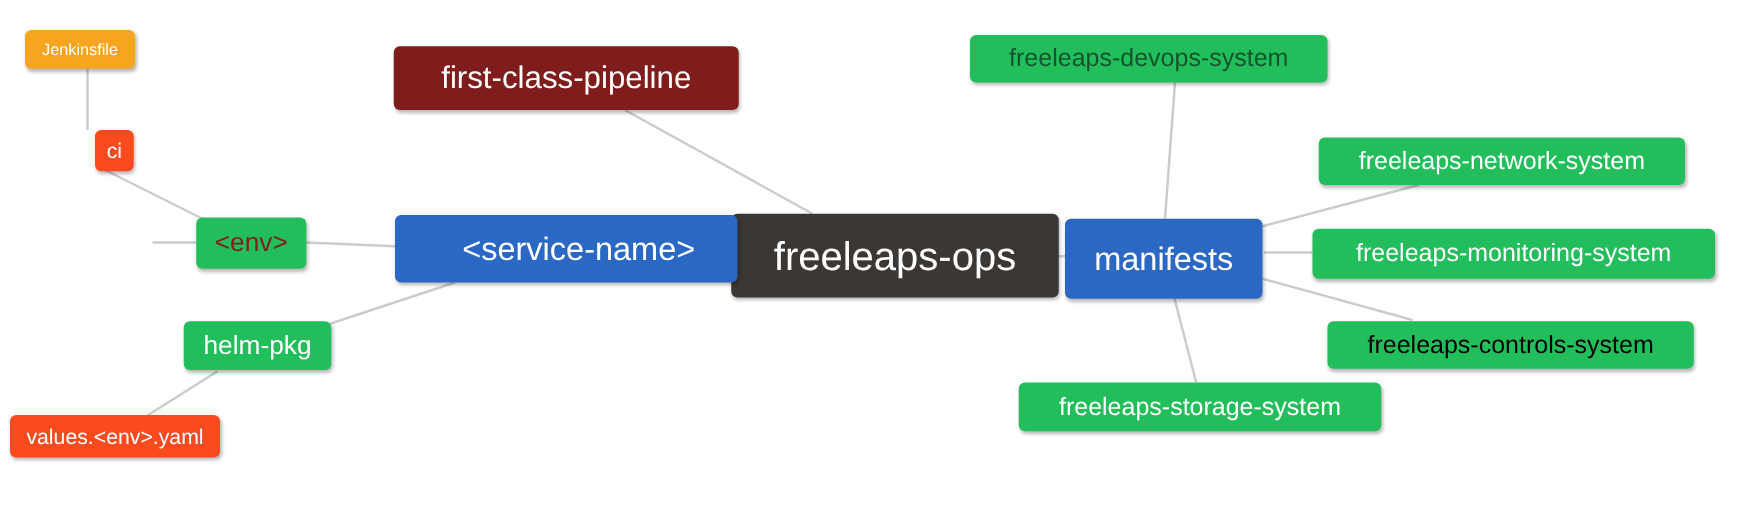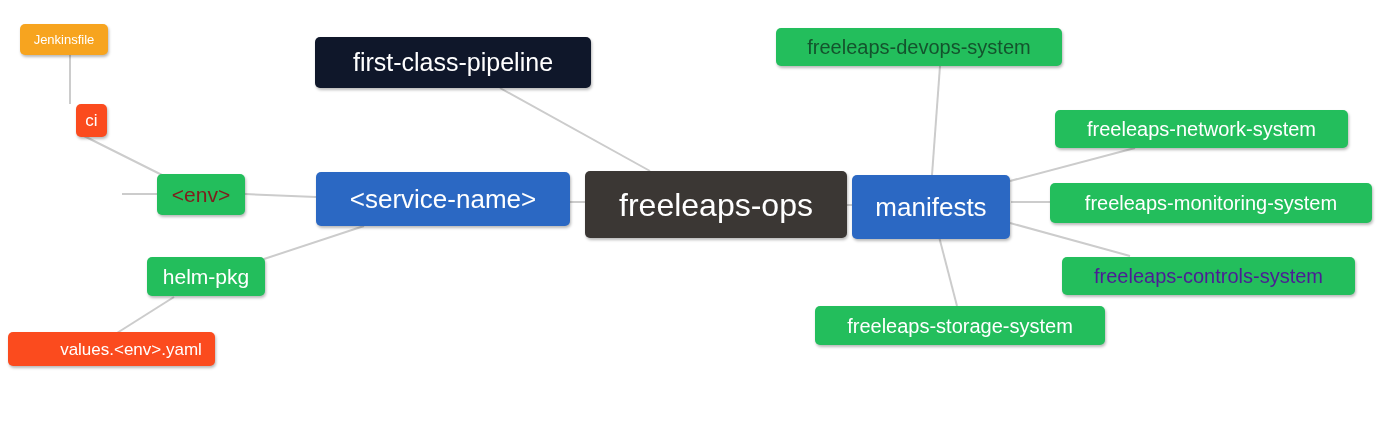--- a/index.html
+++ b/index.html
@@ -58,27 +58,27 @@
       <line x1="570" y1="202" x2="585" y2="202" stroke="#cccccc" stroke-width="2"></line>
       <line x1="847" y1="205" x2="852" y2="205" stroke="#cccccc" stroke-width="2"></line>
       <line x1="940" y1="66" x2="932" y2="175" stroke="#cccccc" stroke-width="2"></line>
       <line x1="1010" y1="181" x2="1135" y2="148" stroke="#cccccc" stroke-width="2"></line>
       <line x1="1011" y1="202" x2="1050" y2="202" stroke="#cccccc" stroke-width="2"></line>
       <line x1="1010" y1="223" x2="1130" y2="256" stroke="#cccccc" stroke-width="2"></line>
       <line x1="936" y1="225" x2="957" y2="306" stroke="#cccccc" stroke-width="2"></line>
     </svg>
   <div class="node-layer" id="node-layer">
       <div class="node" style="left: 585px; top: 171px; width: 262px; height: 67px; font-size: 32px; background: rgb(59, 55, 52); color: rgb(255, 255, 255);">freeleaps-ops</div>
-      <div class="node" style="left: 315px; top: 37px; width: 276px; height: 51px; font-size: 25px; background: #0f172a; color: rgb(255, 255, 255);">first-class-pipeline</div>
-      <div class="node" style="left: 316px; top: 172px; width: 254px; height: 54px; font-size: 26px; background: rgb(43, 104, 195); color: rgb(255, 255, 255);">&lt;service-name&gt;</div>
+      <div class="node" style="left: 315px; top: 37px; width: 276px; height: 51px; font-size: 25px; background: #7f1d1d; color: rgb(255, 255, 255);">first-class-pipeline</div>
+      <div class="node" style="left: 316px; top: 172px; width: 254px; height: 54px; font-size: 26px; background: rgb(43, 104, 195); color: rgb(255, 255, 255); padding-left: 20px;">&lt;service-name&gt;</div>
       <div class="node" style="left: 852px; top: 175px; width: 158px; height: 64px; font-size: 26px; background: rgb(43, 104, 195); color: rgb(255, 255, 255);">manifests</div>
       <div class="node" style="left: 157px; top: 174px; width: 88px; height: 41px; font-size: 21px; background: rgb(35, 190, 92); color: #7f1d1d;">&lt;env&gt;</div>
       <div class="node" style="left: 147px; top: 257px; width: 118px; height: 39px; font-size: 21px; background: rgb(35, 190, 92); color: rgb(255, 255, 255);">helm-pkg</div>
       <div class="node" style="left: 20px; top: 24px; width: 88px; height: 31px; font-size: 13px; background: rgb(247, 164, 31); color: rgb(255, 255, 255);">Jenkinsfile</div>
       <div class="node" style="left: 53px; top: 104px; width: 31px; height: 33px; font-size: 17px; background: rgb(251, 75, 30); color: rgb(255, 255, 255); margin-left: 23px;">ci</div>
-      <div class="node" style="left: 8px; top: 332px; width: 168px; height: 34px; font-size: 17px; background: rgb(251, 75, 30); color: rgb(255, 255, 255); padding-left: 39px;">values.&lt;env&gt;.yaml</div>
+      <div class="node" style="left: 8px; top: 332px; width: 168px; height: 34px; font-size: 17px; background: rgb(251, 75, 30); color: rgb(255, 255, 255);">values.&lt;env&gt;.yaml</div>
       <div class="node" style="left: 776px; top: 28px; width: 286px; height: 38px; font-size: 20px; background: rgb(35, 190, 92); color: #14532d;">freeleaps-devops-system</div>
       <div class="node" style="left: 1055px; top: 110px; width: 293px; height: 38px; font-size: 20px; background: rgb(35, 190, 92); color: rgb(255, 255, 255);">freeleaps-network-system</div>
       <div class="node" style="left: 1050px; top: 183px; width: 322px; height: 40px; font-size: 20px; background: rgb(35, 190, 92); color: rgb(255, 255, 255);">freeleaps-monitoring-system</div>
-      <div class="node" style="left: 1062px; top: 257px; width: 293px; height: 38px; font-size: 20px; background: rgb(35, 190, 92); color: #4c1d95;">freeleaps-controls-system</div>
+      <div class="node" style="left: 1062px; top: 257px; width: 293px; height: 38px; font-size: 20px; background: rgb(35, 190, 92); color: #000000;">freeleaps-controls-system</div>
       <div class="node" style="left: 815px; top: 306px; width: 290px; height: 39px; font-size: 20px; background: rgb(35, 190, 92); color: rgb(255, 255, 255);">freeleaps-storage-system</div>
     </div>
 </div>
 
 </body></html>

